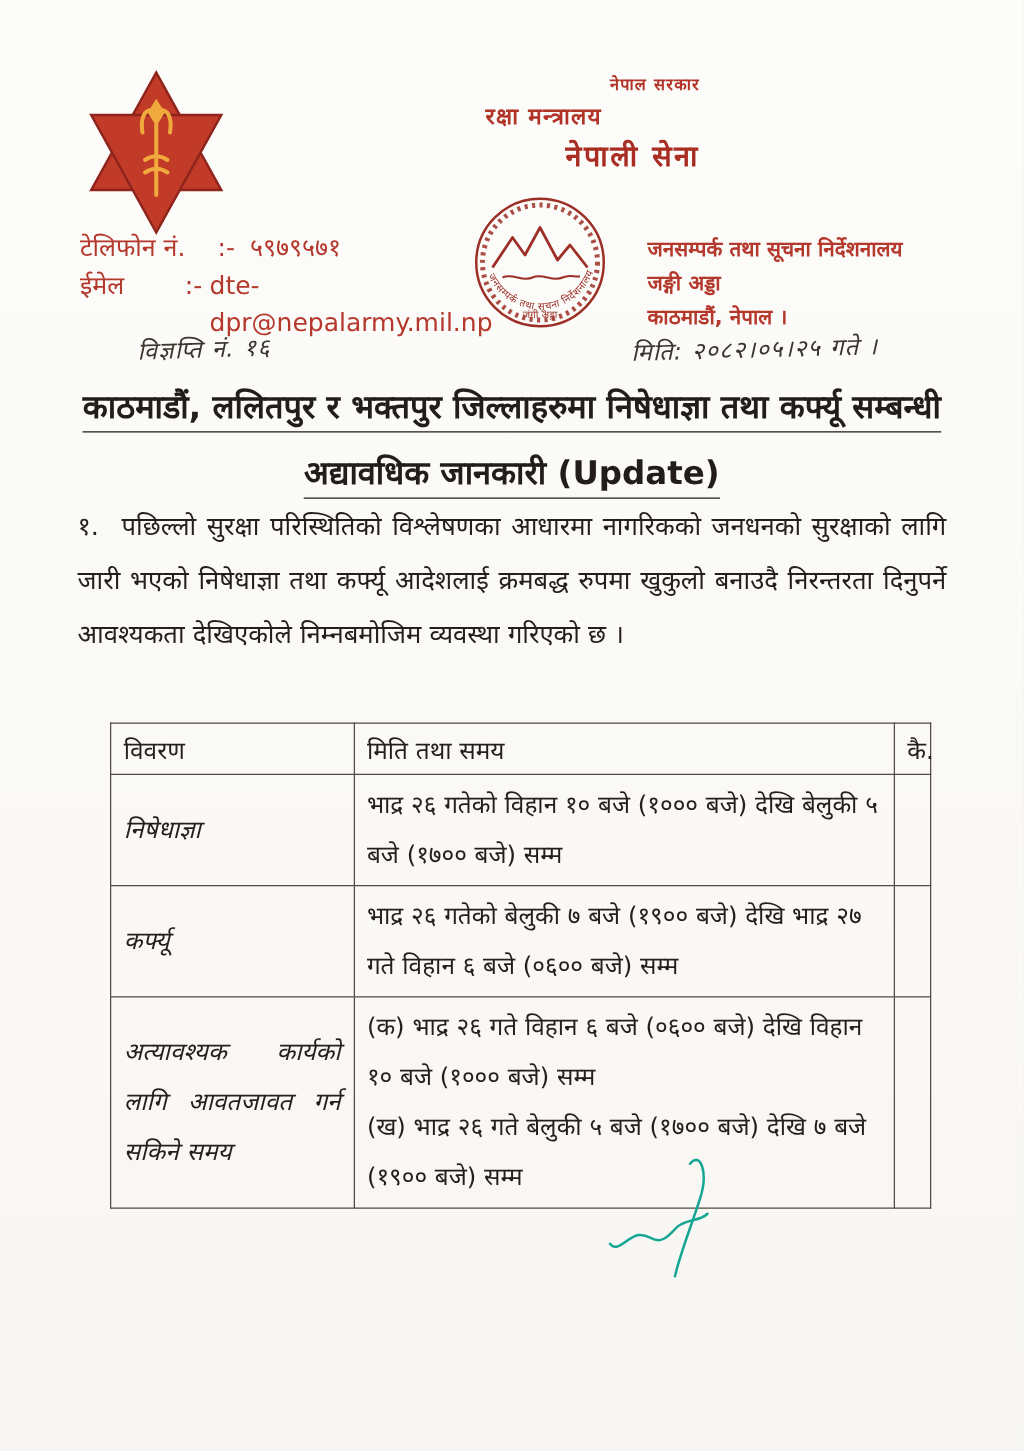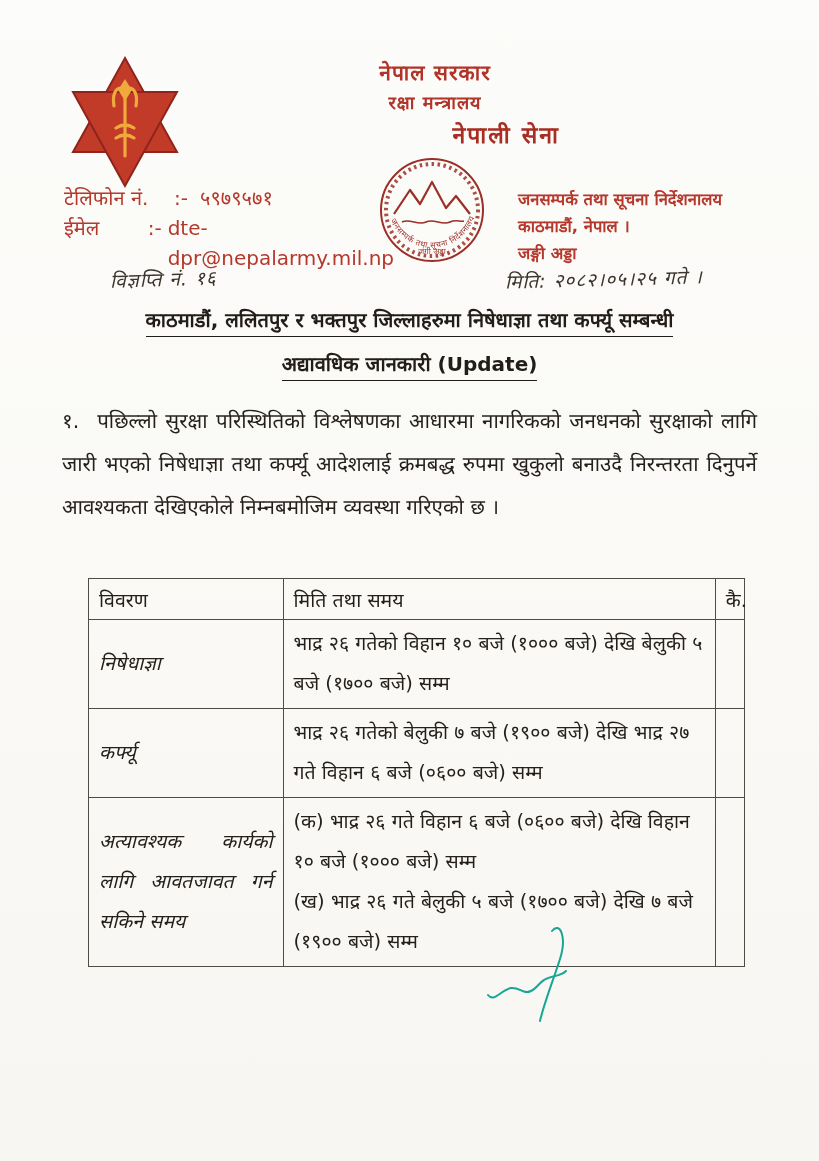--- a/index.html
+++ b/index.html
@@ -9,34 +9,34 @@
     background:#e9e9e6;
   }
   .page{
     position:relative;width:819px;height:1161px;overflow:hidden;
     background:linear-gradient(180deg,#fcfcfa 0%,#faf9f6 55%,#f7f6f2 100%);
     color:#2a2520;
   }
   
   .emblem{position:absolute;left:70px;top:55px;width:110px;height:134px;}
   .gov-block{position:absolute;left:310px;top:58px;width:250px;text-align:center;color:#b23327;}
-  .gov-line1{font-size:21px;font-weight:bold;letter-spacing:1px;}
+  .gov-line1{font-size:13px;font-weight:bold;letter-spacing:1px;text-align:right;}
   .gov-line2{font-size:18px;font-weight:bold;margin-top:4px;letter-spacing:1px;}
   .gov-line3{font-size:23px;font-weight:bold;margin-top:4px;letter-spacing:2px;color:#a92d22;text-align:right;}
   .seal{position:absolute;left:372px;top:150px;width:120px;height:120px;}
   .contact-left{position:absolute;left:64px;top:183px;width:330px;color:#b5382c;font-size:20px;line-height:30px;}
   .contact-row{display:flex;}
   .contact-label{width:110px;}
   .contact-sep{width:26px;}
   .contact-right{position:absolute;left:518px;top:186px;width:290px;color:#b5382c;font-weight:bold;font-size:16.5px;line-height:27px;}
   .handwritten{color:#3c352e;font-style:italic;}
   .hand-date{position:absolute;left:505px;top:266px;font-size:19px;transform:rotate(-1.5deg);letter-spacing:1px;}
   .release-no{position:absolute;left:110px;top:266px;font-size:19px;transform:rotate(-2deg);letter-spacing:1px;}
   
-  .doc-title{position:absolute;left:0;top:306px;width:819px;text-align:center;font-weight:bold;font-size:20px;color:#221d18;}
+  .doc-title{position:absolute;left:0;top:306px;width:819px;text-align:center;font-weight:bold;font-size:26px;color:#221d18;}
   .doc-title .t-line{display:inline-block;border-bottom:1.6px solid #221d18;padding-bottom:3px;}
   .t2{margin-top:13px;}
   
   .body-para{
     position:absolute;left:62px;top:400px;width:695px;
     font-size:20.5px;line-height:43px;text-align:justify;color:#241f1a;
   }
   .para-num{padding-right:18px;}
   
   .doc-table{
@@ -104,22 +104,22 @@
     </div>
     <div class="contact-row">
       <span class="contact-label">ईमेल</span>
       <span class="contact-sep">:-</span>
       <span>dte-dpr@nepalarmy.mil.np</span>
     </div>
   </div>
 
   <div class="contact-right">
     <div>जनसम्पर्क तथा सूचना निर्देशनालय</div>
+    <div>जङ्गी अड्डा</div>
     <div>काठमाडौं, नेपाल ।</div>
-    <div>जङ्गी अड्डा</div>
   </div>
 
   <div class="handwritten hand-date">मिति: २०८२।०५।२५ गते ।</div>
 
   <div class="handwritten release-no">विज्ञप्ति नं. १६</div>
 
   <div class="doc-title">
     <div><span class="t-line">काठमाडौं, ललितपुर र भक्तपुर जिल्लाहरुमा निषेधाज्ञा तथा कर्फ्यू सम्बन्धी</span></div>
     <div class="t2"><span class="t-line">अद्यावधिक जानकारी (Update)</span></div>
   </div>

